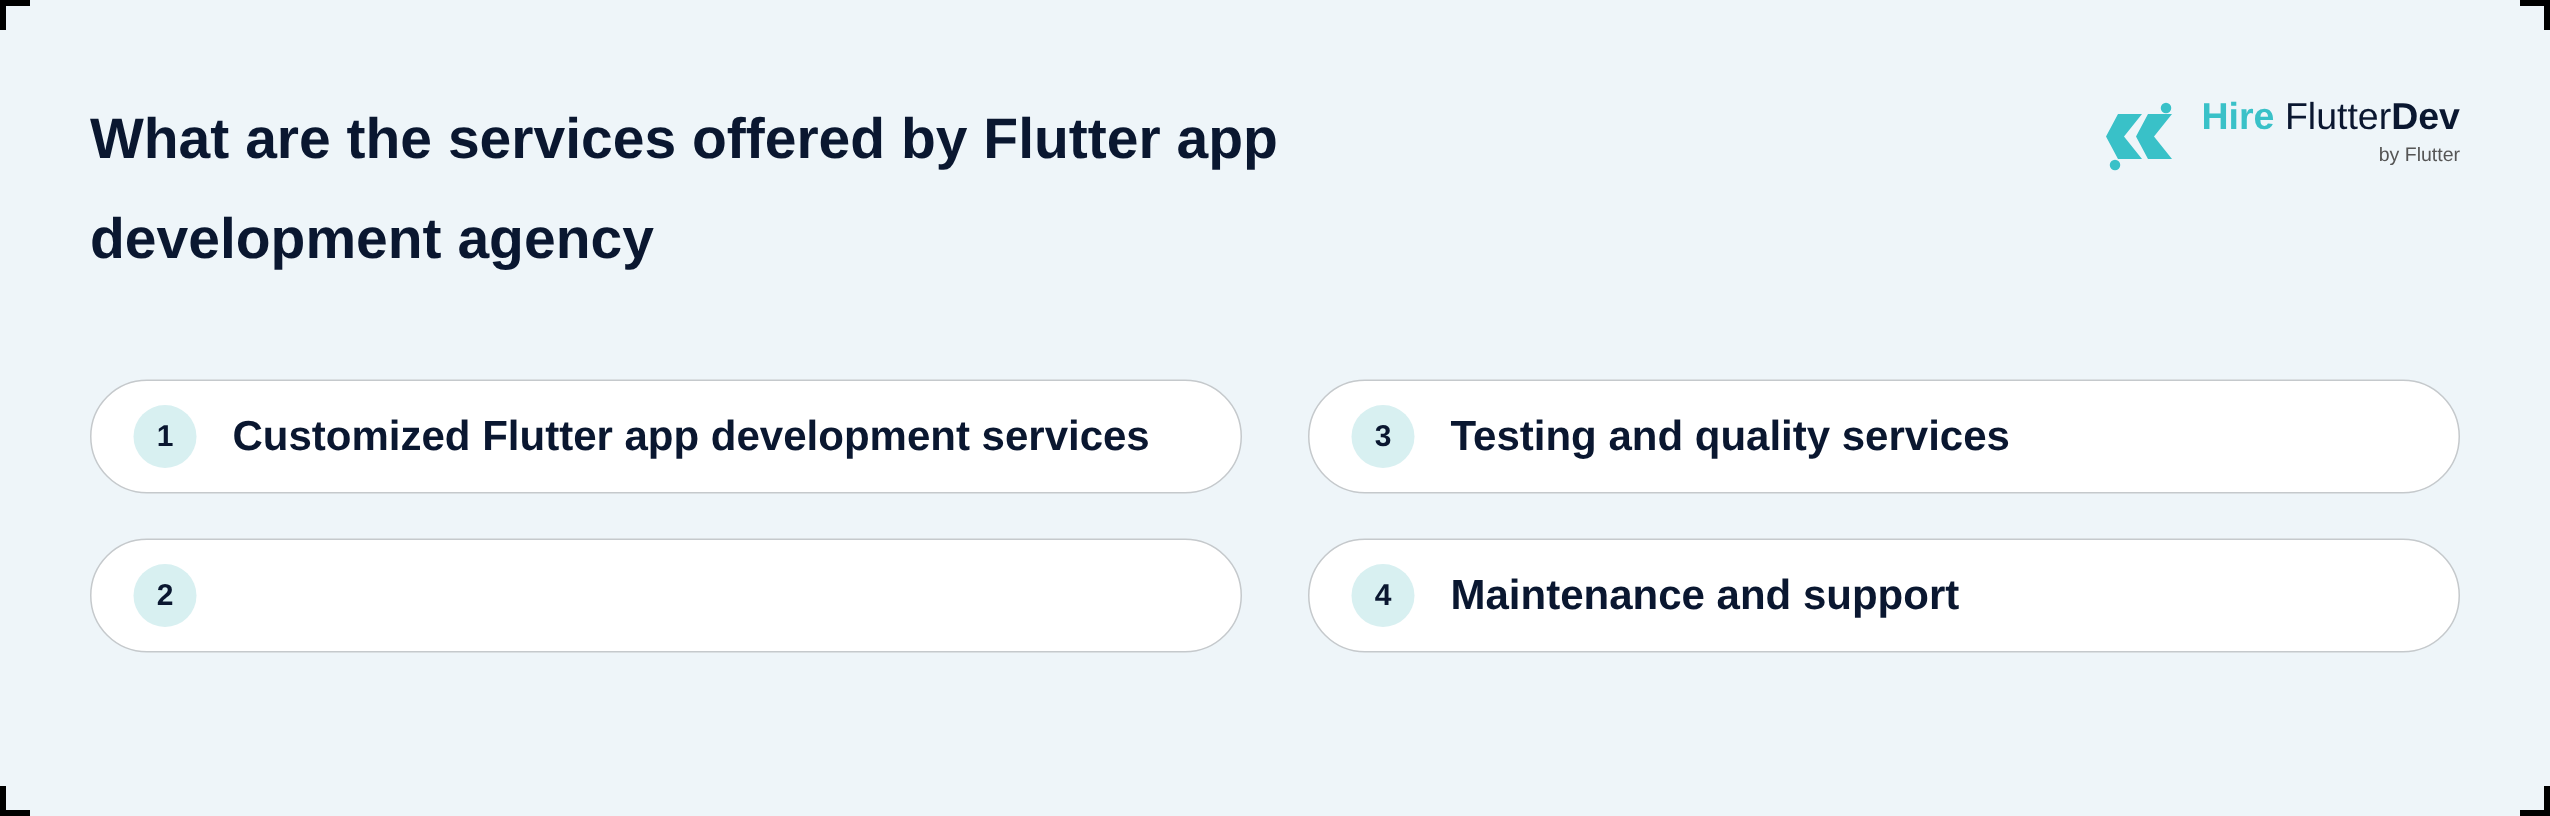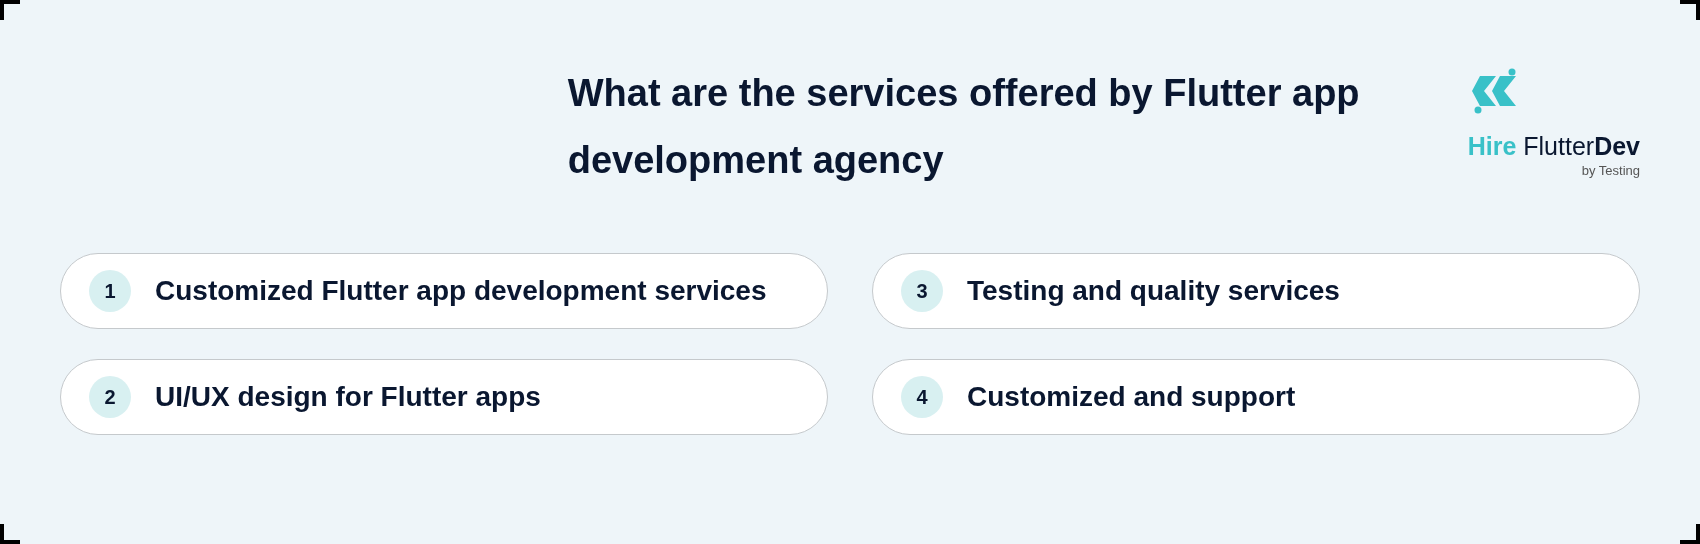--- a/index.html
+++ b/index.html
@@ -15,37 +15,36 @@
       position: absolute;
       width: 20px;
       height: 20px;
     }
     .corner-tl { top: 0; left: 0; border-top: 4px solid #000; border-left: 4px solid #000; }
     .corner-tr { top: 0; right: 0; border-top: 4px solid #000; border-right: 4px solid #000; }
     .corner-bl { bottom: 0; left: 0; border-bottom: 4px solid #000; border-left: 4px solid #000; }
     .corner-br { bottom: 0; right: 0; border-bottom: 4px solid #000; border-right: 4px solid #000; }
     .header {
       display: flex;
-      justify-content: flex-end;
+      justify-content: space-between;
       align-items: flex-start;
       margin-bottom: 60px;
     }
     .title {
       font-size: 38px;
       font-weight: 700;
       color: #0a1730;
       line-height: 1.75;
       max-width: 900px;
     }
     .logo {
       display: flex;
       align-items: flex-start;
       gap: 14px;
       margin-top: 4px;
-      flex-direction: column;
     }
     .logo-icon {
       width: 54px;
       height: 54px;
       flex-shrink: 0;
     }
     .logo-text {
       display: flex;
       flex-direction: column;
       align-items: flex-end;
@@ -111,35 +110,34 @@
     <svg class="logo-icon" viewBox="0 0 54 54">
       <circle cx="44" cy="8" r="3.5" fill="#39c1c8"></circle>
       <polygon points="8,12 24,12 12,27 24,42 8,42 0,27" fill="#39c1c8" transform="translate(4,0)"></polygon>
       <polygon points="30,12 46,12 34,27 46,42 30,42 22,27" fill="#39c1c8" transform="translate(2,0)"></polygon>
       <circle cx="10" cy="46" r="3.5" fill="#39c1c8"></circle>
     </svg>
     <div class="logo-text">
       <div class="logo-main">
         <span class="hire">Hire</span><span class="flutter"> Flutter</span><span class="dev">Dev</span>
       </div>
-      <div class="logo-sub">by Testing</div>
+      <div class="logo-sub">by Flutter</div>
     </div>
   </div>
 </div>
 
 <div class="grid">
   <div class="pill">
     <div class="num-badge">1</div>
     <div class="pill-label">Customized Flutter app development services</div>
   </div>
   <div class="pill">
     <div class="num-badge">3</div>
     <div class="pill-label">Testing and quality services</div>
   </div>
   <div class="pill">
     <div class="num-badge">2</div>
-    <div class="pill-label">UI/UX design for Flutter apps</div>
   </div>
   <div class="pill">
     <div class="num-badge">4</div>
-    <div class="pill-label">Customized and support</div>
+    <div class="pill-label">Maintenance and support</div>
   </div>
 </div>
 
 </body></html>

